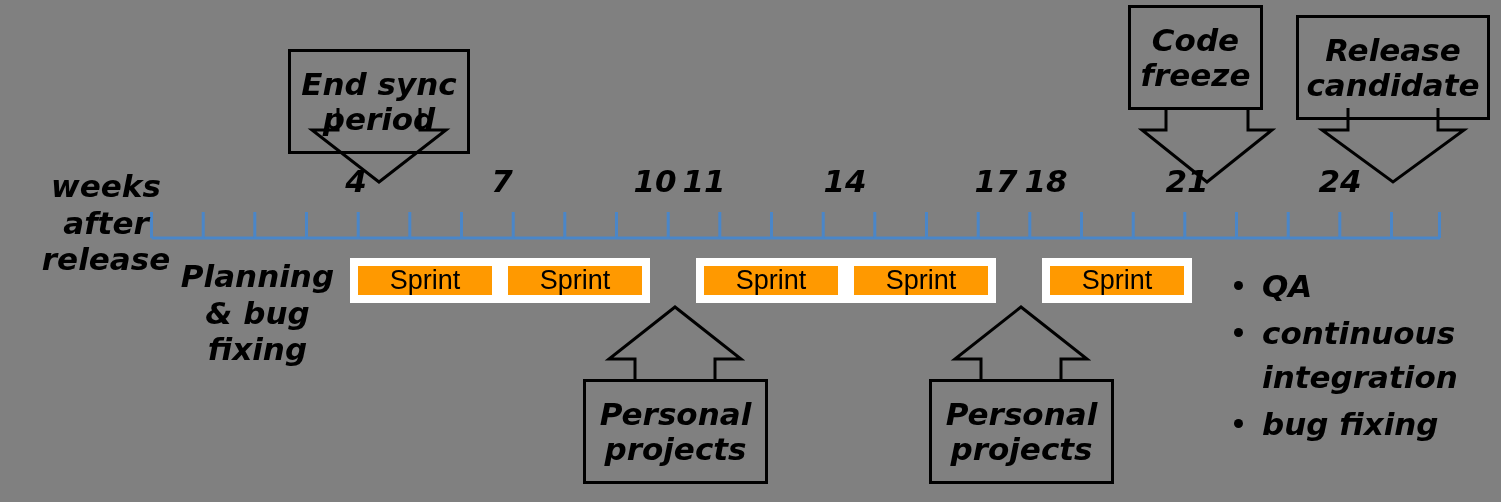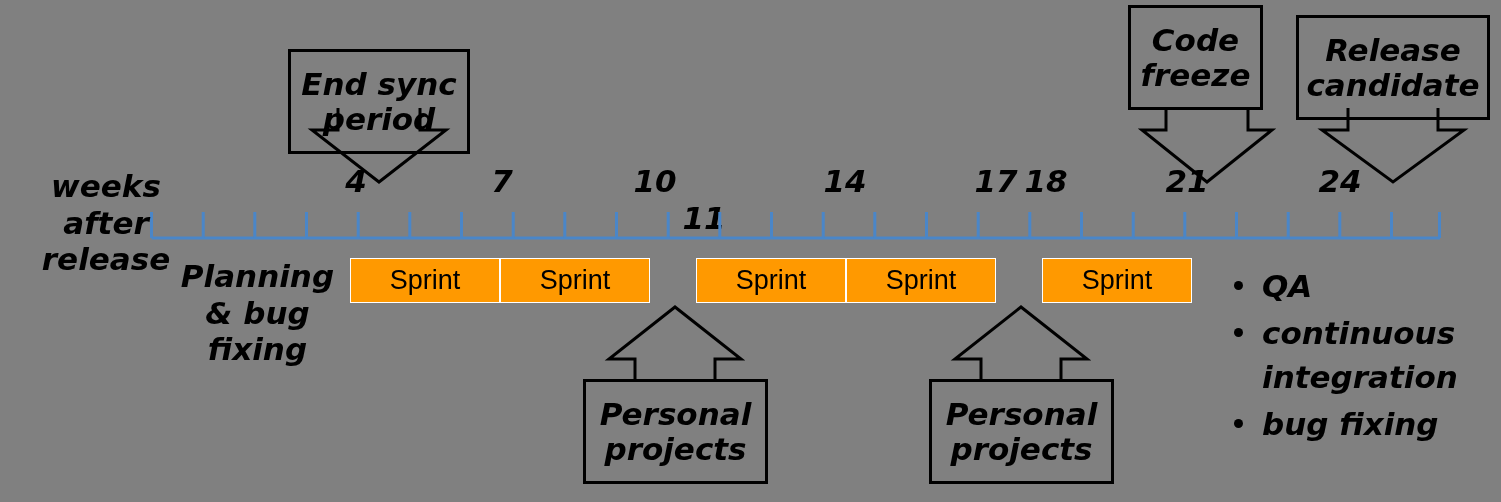--- a/index.html
+++ b/index.html
@@ -68,21 +68,21 @@
     color: #000000;
     white-space: nowrap;
     transform: translateX(-50%);
   }
 
   
   .sprint {
     position: absolute;
     box-sizing: border-box;
     background: #FF9900;
-    border: 1px solid #ffffff;
+    border: 8px solid #ffffff;
     display: flex;
     align-items: center;
     justify-content: center;
     font-size: 27px;
     color: #000000;
     font-style: normal;
     font-weight: normal;
     font-family: "Liberation Sans", sans-serif;
   }
 
@@ -147,21 +147,21 @@
 
   <div class="callout" id="box-release-candidate" style="left:1296px; top:15px; width:194px; height:105px;">Release
 candidate</div>
   <svg class="arrow-svg" style="left:1296px; top:108px; width:194px; height:80px;" viewBox="0 0 194 80">
     <path d="M 52 0 L 52 22 L 26 22 L 97 74 L 168 22 L 142 22 L 142 0"></path>
   </svg>
 
   <div class="tick-label" style="left:356px; top:163px;">4</div>
   <div class="tick-label" style="left:502px; top:163px;">7</div>
   <div class="tick-label" style="left:655px; top:163px;">10</div>
-  <div class="tick-label" style="left:704px; top:163px;margin-top:37px;">11</div>
+  <div class="tick-label" style="left:704px; top:163px;">11</div>
   <div class="tick-label" style="left:845px; top:163px;">14</div>
   <div class="tick-label" style="left:996px; top:163px;">17</div>
   <div class="tick-label" style="left:1046px; top:163px;">18</div>
   <div class="tick-label" style="left:1187px; top:163px;">21</div>
   <div class="tick-label" style="left:1340px; top:163px;">24</div>
 
   <div id="axis-wrap" style="left:150px; top:204px; width:1292px; height:40px;">
     <svg id="axis-svg" width="1292" height="40" viewBox="0 0 1292 40">
       <line x1="1.5" y1="34" x2="1290" y2="34"></line>
       <line x1="1.5" y1="34" x2="1.5" y2="8"></line>

